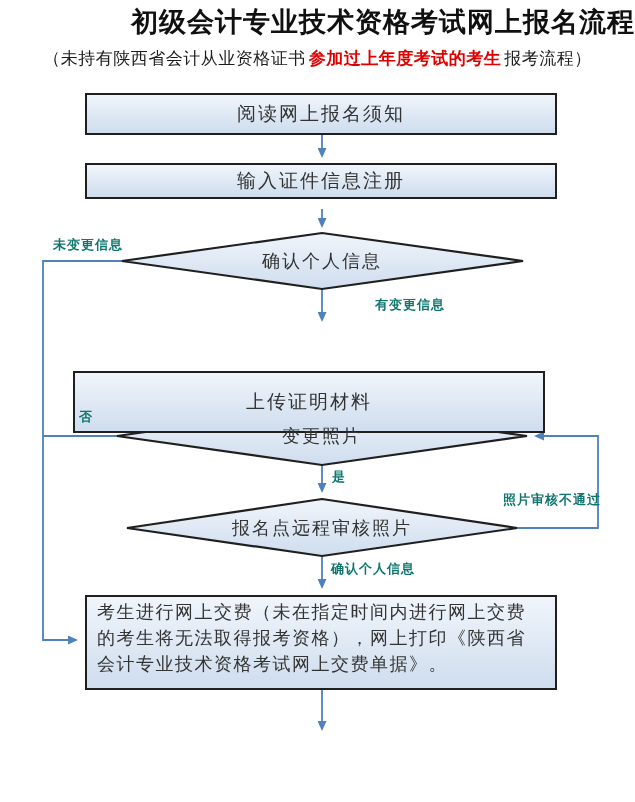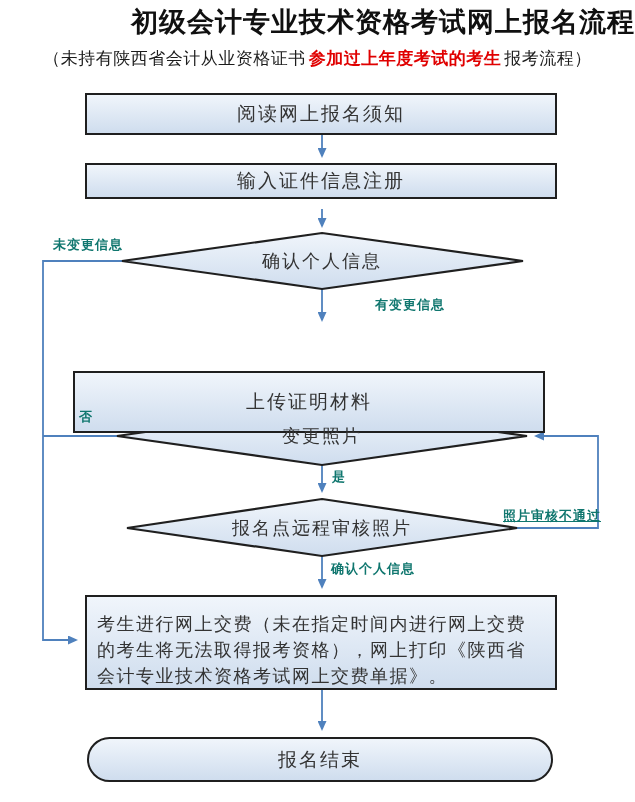--- a/index.html
+++ b/index.html
@@ -29,42 +29,42 @@
     border:2px solid var(--node-border);
     background:linear-gradient(180deg,var(--node-fill-top) 0%,var(--node-fill-bottom) 100%);
     display:flex;align-items:center;justify-content:center;
     font-size:19px;color:#333333;letter-spacing:2px;
   }
   .node.box1{left:85px;top:93px;width:472px;height:42px;text-align:center;}
   .node.box2{left:85px;top:163px;width:472px;height:36px;}
   .node.box3{left:73px;top:328px;width:472px;height:62px;margin-top:43px;}
   .node.bigbox{
     left:85px;top:595px;width:472px;height:95px;
-    display:block;padding:14px 12px 0 10px;text-align:left;
+    display:block;padding:2px 12px 0 10px;text-align:left;
     font-size:18px;line-height:26px;letter-spacing:1.5px;
   }
   .node.terminator{left:87px;top:737px;width:466px;height:45px;border-radius:23px;}
 
   .diamond-label{
     position:absolute;width:320px;text-align:center;
     font-size:18px;color:#333333;letter-spacing:2px;
   }
   .dl1{left:162px;top:249px;}
   .dl2{left:162px;top:424px;}
   .dl3{left:162px;top:516px;}
 
   .edge-label{
     position:absolute;font-size:13px;font-weight:bold;color:#0f766e;
     letter-spacing:1px;white-space:nowrap;
   }
   .lbl-no-change{left:53px;top:236px;}
   .lbl-has-change{left:331px;top:296px;margin-left:44px;}
   .lbl-no{left:79px;top:408px;}
   .lbl-yes{left:332px;top:468px;}
-  .lbl-review-fail{left:503px;top:507px;text-decoration:underline;}
+  .lbl-review-fail{left:503px;top:491px;}
   .lbl-review-pass{left:331px;top:560px;}
 </style>
 </head>
 <body>
 
 <div id="canvas">
 
   <div class="page-title">初级会计专业技术资格考试网上报名流程</div>
   <div class="page-subtitle"><span>（未持有陕西省会计从业资格证书</span><span class="hl">参加过上年度考试的考生</span><span>报考流程）</span></div>
 
@@ -94,21 +94,20 @@
 
     <polygon class="diamond" points="322,233 523,261 322,289 122,261"></polygon>
     <polygon class="diamond" points="322,407 527,436 322,465 117,436"></polygon>
     <polygon class="diamond" points="322,499 517,528 322,556 127,528"></polygon>
   </svg>
 
   <div class="node box1">阅读网上报名须知</div>
   <div class="node box2">输入证件信息注册</div>
   <div class="node box3">上传证明材料</div>
   <div class="node bigbox">考生进行网上交费（未在指定时间内进行网上交费的考生将无法取得报考资格），网上打印《陕西省会计专业技术资格考试网上交费单据》。</div>
-  <div class="node terminator">报名结束</div>
 
   <div class="diamond-label dl1">确认个人信息</div>
   <div class="diamond-label dl3">报名点远程审核照片</div>
   <div class="diamond-label dl2">变更照片</div>
 
   <div class="edge-label lbl-no-change">未变更信息</div>
   <div class="edge-label lbl-has-change">有变更信息</div>
   <div class="edge-label lbl-no">否</div>
   <div class="edge-label lbl-yes">是</div>
   <div class="edge-label lbl-review-fail">照片审核不通过</div>

